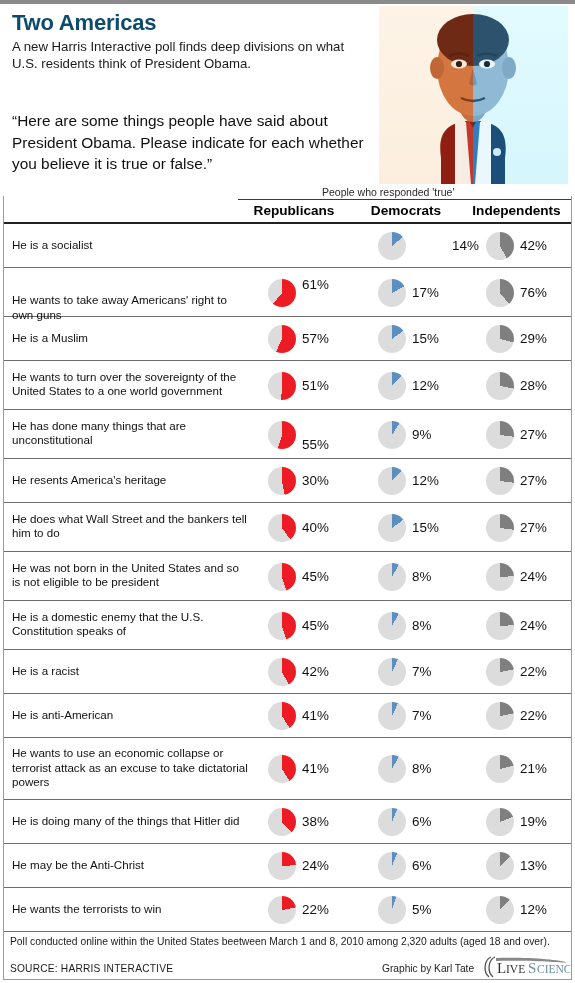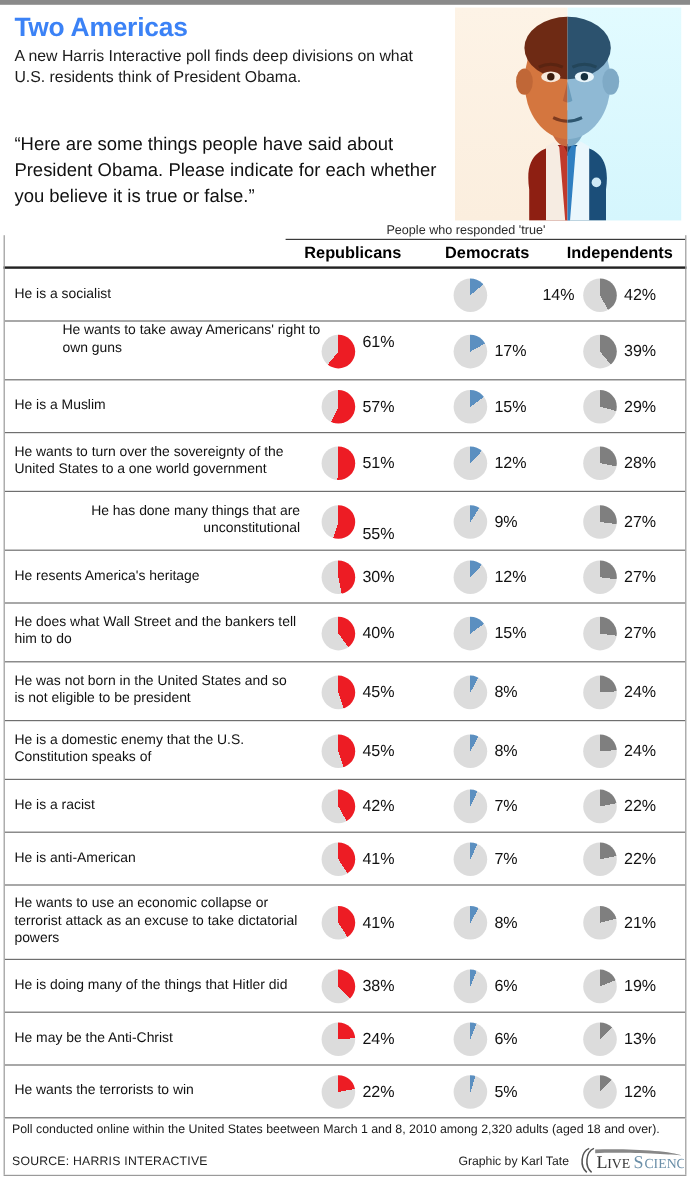--- a/index.html
+++ b/index.html
@@ -39,21 +39,21 @@
     width: 1px; height: 47px; background: #9a9a9a;
   }
   .bottombar {
     position: absolute; left: 3px; top: 979px;
     width: 569px; height: 1px; background: #9a9a9a;
   }
 
   
   .headline {
     position: absolute; left: 12px; top: 10px;
-    font-size: 22px; font-weight: bold; color: #3b82f6;
+    font-size: 22px; font-weight: bold; color: #0c4a6e;
     letter-spacing: -0.2px;
   }
   .deck {
     position: absolute; left: 12px; top: 38px;
     width: 360px;
     font-size: 13.2px; line-height: 17px; color: #1b1b1b;
   }
   .quote {
     position: absolute; left: 12px; top: 110px;
     width: 364px;
@@ -227,32 +227,32 @@
         <div class="cell c1">
           <div class="pie" style="background: conic-gradient(rgb(91, 143, 192) 0deg, rgb(91, 143, 192) 50.4deg, rgb(220, 220, 220) 50.4deg, rgb(220, 220, 220) 360deg); top: 8px;"></div>
           <div class="pct" style="top: 14px; margin-left: 40px;">14%</div>
         </div>
         <div class="cell c2">
           <div class="pie" style="background: conic-gradient(rgb(127, 127, 127) 0deg, rgb(127, 127, 127) 151.2deg, rgb(220, 220, 220) 151.2deg, rgb(220, 220, 220) 360deg); top: 8px;"></div>
           <div class="pct" style="top: 14px;">42%</div>
         </div>
       </div>
       <div class="row" style="top: 268px; height: 49px;">
-        <div class="label" style="top: 0; margin-left: 40px;">He wants to take away Americans' right to own guns</div>
+        <div class="label" style="top: 25px;">He wants to take away Americans' right to own guns</div>
         <div class="cell c0">
           <div class="pie" style="background: conic-gradient(rgb(237, 28, 36) 0deg, rgb(237, 28, 36) 219.6deg, rgb(220, 220, 220) 219.6deg, rgb(220, 220, 220) 360deg); top: 10.5px;"></div>
           <div class="pct" style="top: 9px;">61%</div>
         </div>
         <div class="cell c1">
           <div class="pie" style="background: conic-gradient(rgb(91, 143, 192) 0deg, rgb(91, 143, 192) 61.2deg, rgb(220, 220, 220) 61.2deg, rgb(220, 220, 220) 360deg); top: 10.5px;"></div>
           <div class="pct" style="top: 16.5px;">17%</div>
         </div>
         <div class="cell c2">
           <div class="pie" style="background: conic-gradient(rgb(127, 127, 127) 0deg, rgb(127, 127, 127) 140.4deg, rgb(220, 220, 220) 140.4deg, rgb(220, 220, 220) 360deg); top: 10.5px;"></div>
-          <div class="pct" style="top: 16.5px;">39%</div>
+          <div class="pct" style="top: 16.5px;">76%</div>
         </div>
       </div>
       <div class="row" style="top: 317px; height: 44px;">
         <div class="label" style="top: 13.7px;">He is a Muslim</div>
         <div class="cell c0">
           <div class="pie" style="background: conic-gradient(rgb(237, 28, 36) 0deg, rgb(237, 28, 36) 205.2deg, rgb(220, 220, 220) 205.2deg, rgb(220, 220, 220) 360deg); top: 8px;"></div>
           <div class="pct" style="top: 14px;">57%</div>
         </div>
         <div class="cell c1">
           <div class="pie" style="background: conic-gradient(rgb(91, 143, 192) 0deg, rgb(91, 143, 192) 54deg, rgb(220, 220, 220) 54deg, rgb(220, 220, 220) 360deg); top: 8px;"></div>
@@ -272,21 +272,21 @@
         <div class="cell c1">
           <div class="pie" style="background: conic-gradient(rgb(91, 143, 192) 0deg, rgb(91, 143, 192) 43.2deg, rgb(220, 220, 220) 43.2deg, rgb(220, 220, 220) 360deg); top: 10.5px;"></div>
           <div class="pct" style="top: 16.5px;">12%</div>
         </div>
         <div class="cell c2">
           <div class="pie" style="background: conic-gradient(rgb(127, 127, 127) 0deg, rgb(127, 127, 127) 100.8deg, rgb(220, 220, 220) 100.8deg, rgb(220, 220, 220) 360deg); top: 10.5px;"></div>
           <div class="pct" style="top: 16.5px;">28%</div>
         </div>
       </div>
       <div class="row" style="top: 410px; height: 49px;">
-        <div class="label" style="top: 8.9px; text-align: right;">He has done many things that are unconstitutional</div>
+        <div class="label" style="top: 8.9px;">He has done many things that are unconstitutional</div>
         <div class="cell c0">
           <div class="pie" style="background: conic-gradient(rgb(237, 28, 36) 0deg, rgb(237, 28, 36) 198deg, rgb(220, 220, 220) 198deg, rgb(220, 220, 220) 360deg); top: 10.5px;"></div>
           <div class="pct" style="top: 27px;">55%</div>
         </div>
         <div class="cell c1">
           <div class="pie" style="background: conic-gradient(rgb(91, 143, 192) 0deg, rgb(91, 143, 192) 32.4deg, rgb(220, 220, 220) 32.4deg, rgb(220, 220, 220) 360deg); top: 10.5px;"></div>
           <div class="pct" style="top: 16.5px;">9%</div>
         </div>
         <div class="cell c2">
           <div class="pie" style="background: conic-gradient(rgb(127, 127, 127) 0deg, rgb(127, 127, 127) 97.2deg, rgb(220, 220, 220) 97.2deg, rgb(220, 220, 220) 360deg); top: 10.5px;"></div>

